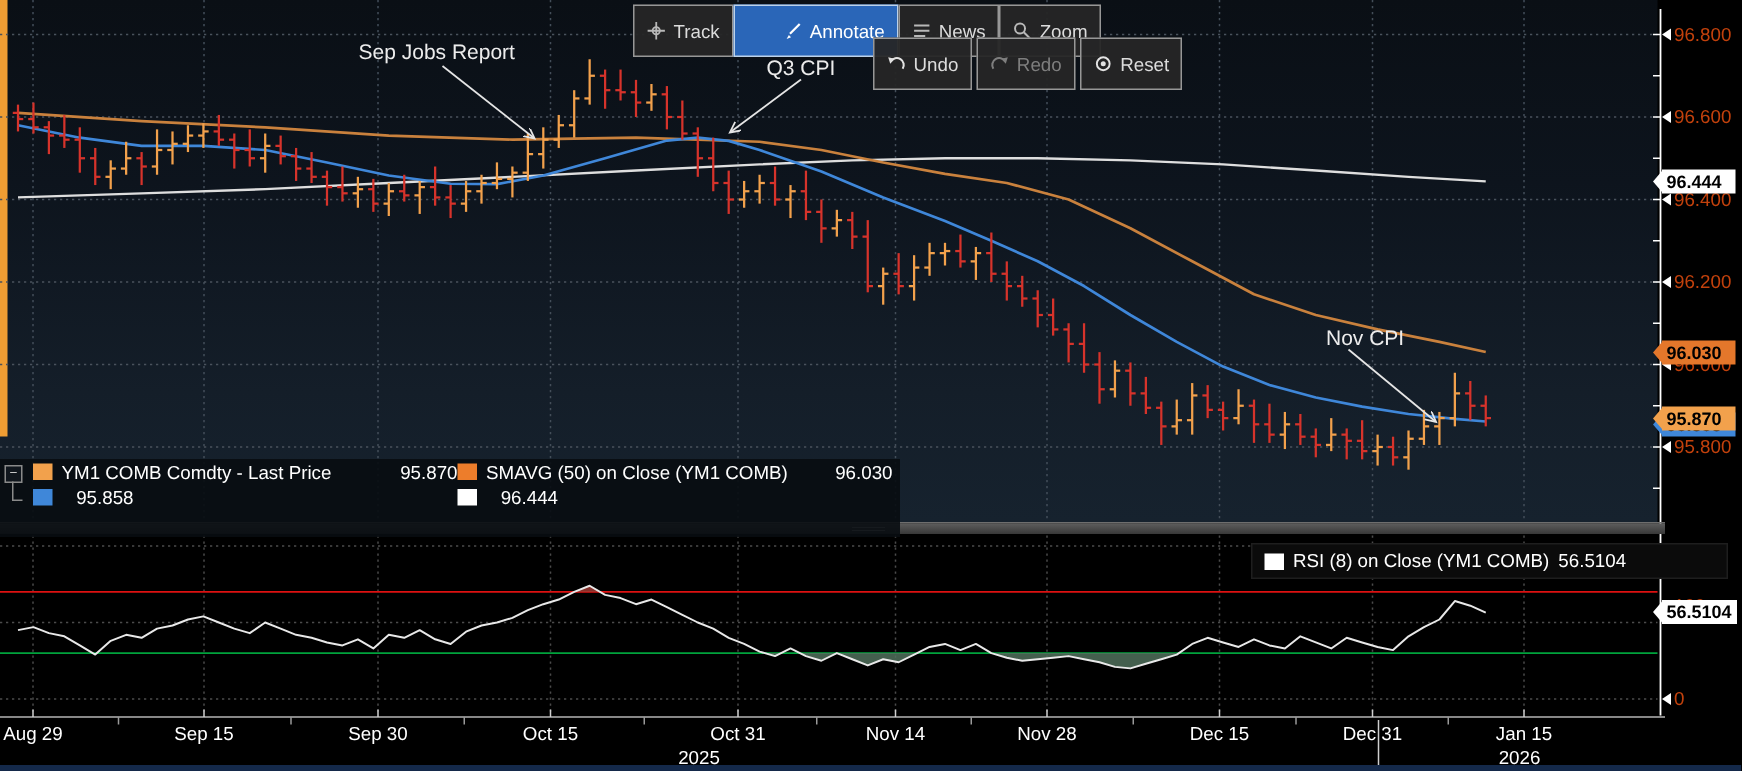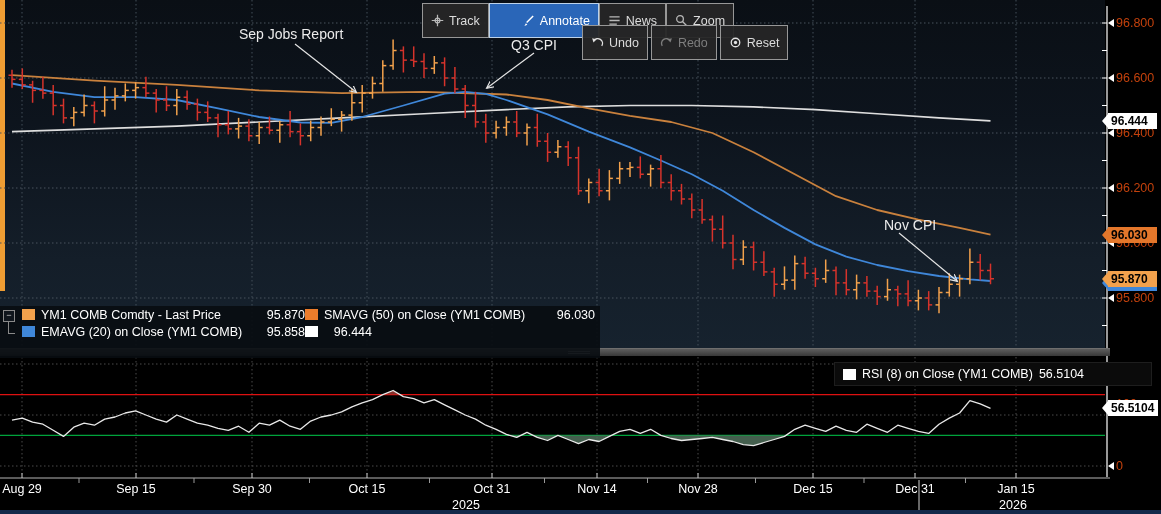--- a/index.html
+++ b/index.html
@@ -731,21 +731,20 @@
       </div>
       <div class="lg-cell c2">
         <span class="sw" id="sw01" style="background: rgb(237, 125, 43);"></span>
         <span class="lg-lbl">SMAVG (50)  on Close (YM1 COMB)</span>
         <span class="lg-val">96.030</span>
       </div>
     </div>
     <div class="lg-row">
       <div class="lg-cell c1">
         <span class="sw" id="sw10" style="background: rgb(63, 135, 217);"></span>
-        <span class="lg-lbl">EMAVG (20)  on Close (YM1 COMB)</span>
         <span class="lg-val">95.858</span>
       </div>
       <div class="lg-cell c2">
         <span class="sw" id="sw11" style="background: rgb(255, 255, 255);"></span>
         <span class="lg-val">96.444</span>
       </div>
     </div>
   </div>
 
   <div id="rsi-legend">

